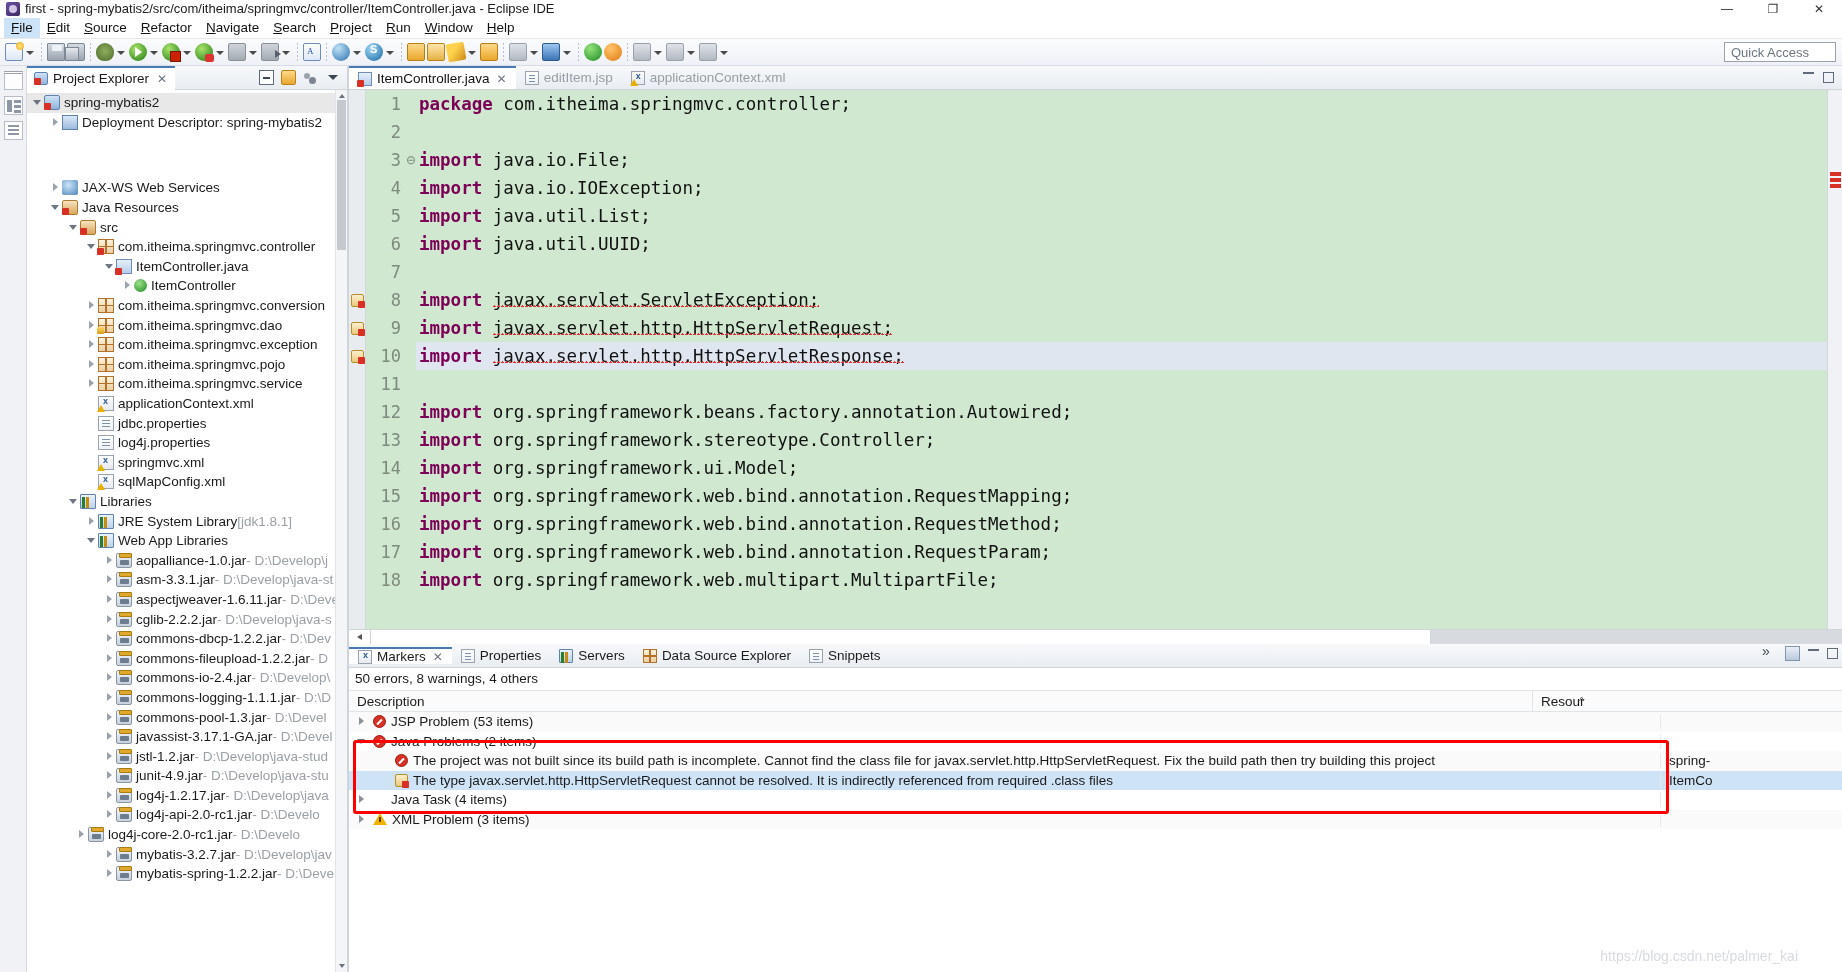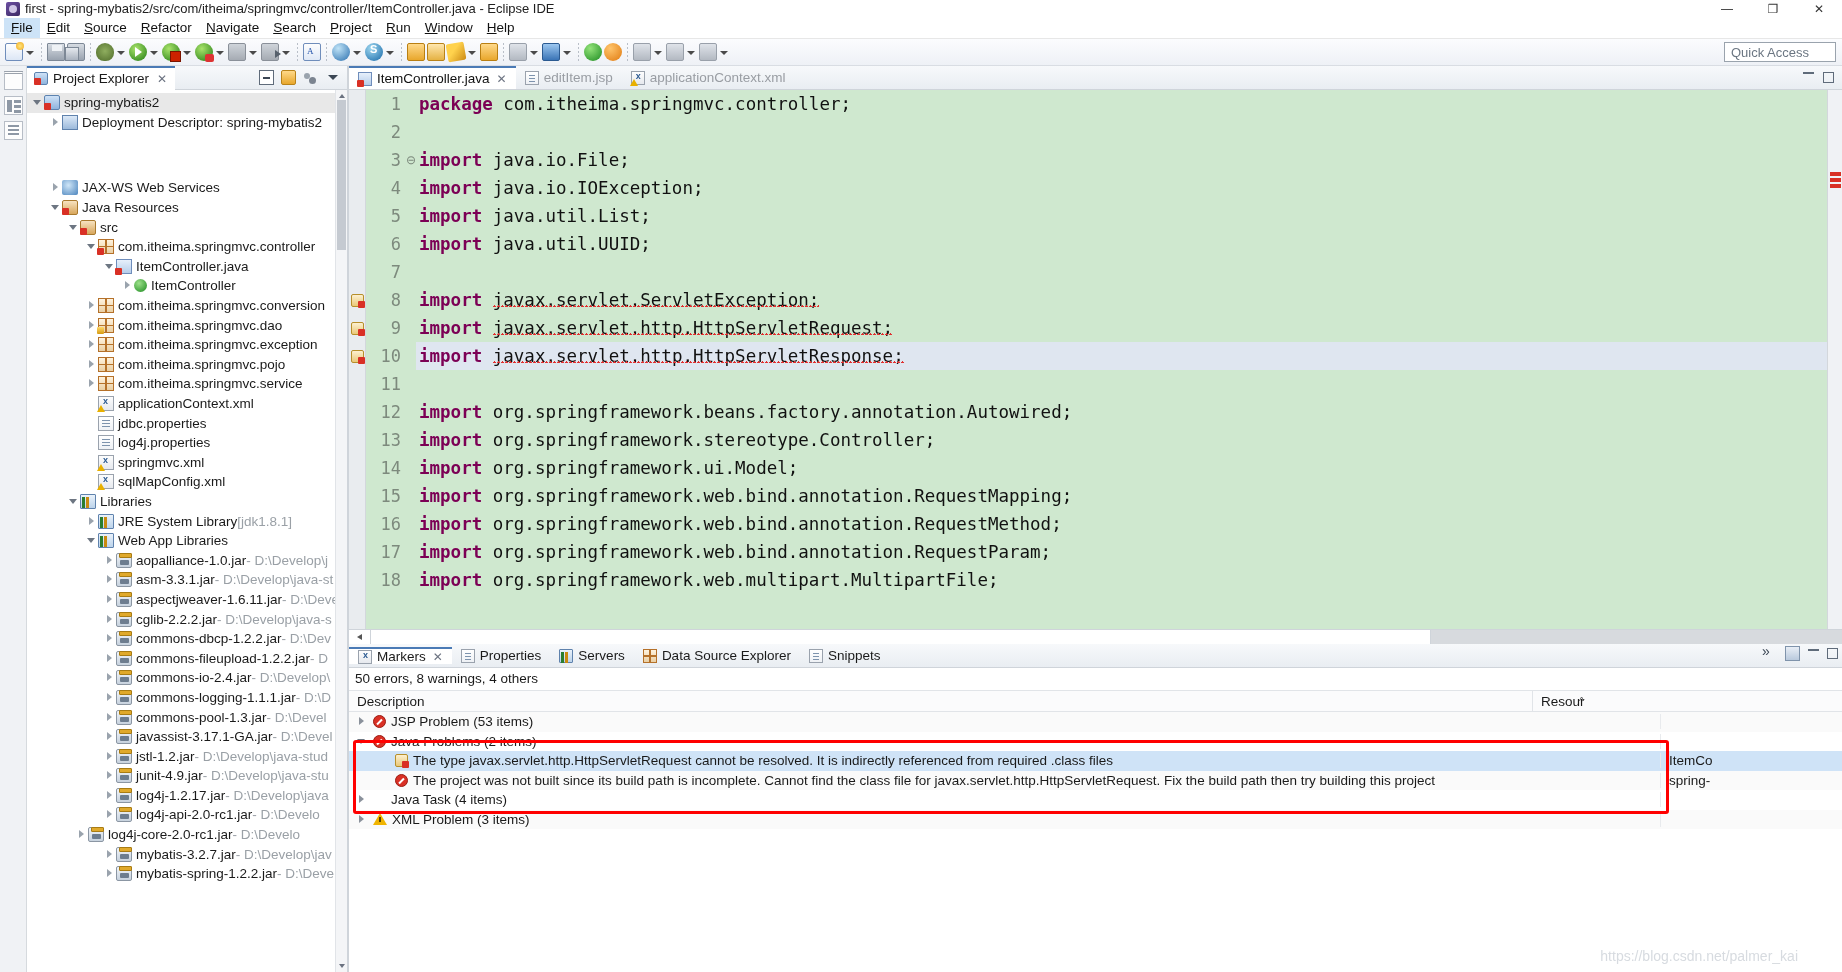--- a/index.html
+++ b/index.html
@@ -760,36 +760,36 @@
             <div class="cres"></div>
           </div>
           <div class="mrow alt">
             <div class="cdesc" style="">
               <span class="mexp ex"></span>
               <span class="mico i-err"></span>
               <span>Java Problems (2 items)</span>
             </div>
             <div class="cres"></div>
           </div>
+          <div class="mrow">
+            <div class="cdesc" style="padding-left: 28px;">
+              <span class="mexp"></span>
+              <span class="mico i-err"></span>
+              <span>The project was not built since its build path is incomplete. Cannot find the class file for javax.servlet.http.HttpServletRequest. Fix the build path then try building this project</span>
+            </div>
+            <div class="cres">spring-</div>
+          </div>
           <div class="mrow sel">
             <div class="cdesc" style="padding-left: 28px;">
               <span class="mexp"></span>
               <span class="mico i-buildp"></span>
               <span>The type javax.servlet.http.HttpServletRequest cannot be resolved. It is indirectly referenced from required .class files</span>
             </div>
             <div class="cres">ItemCo</div>
           </div>
-          <div class="mrow">
-            <div class="cdesc" style="padding-left: 28px;">
-              <span class="mexp"></span>
-              <span class="mico i-err"></span>
-              <span>The project was not built since its build path is incomplete. Cannot find the class file for javax.servlet.http.HttpServletRequest. Fix the build path then try building this project</span>
-            </div>
-            <div class="cres">spring-</div>
-          </div>
           <div class="mrow alt">
             <div class="cdesc" style="padding-left: 6px;">
               <span class="mexp co"></span>
               <span class="mico "></span>
               <span>Java Task (4 items)</span>
             </div>
             <div class="cres"></div>
           </div>
           <div class="mrow">
             <div class="cdesc" style="padding-left: 6px;">

